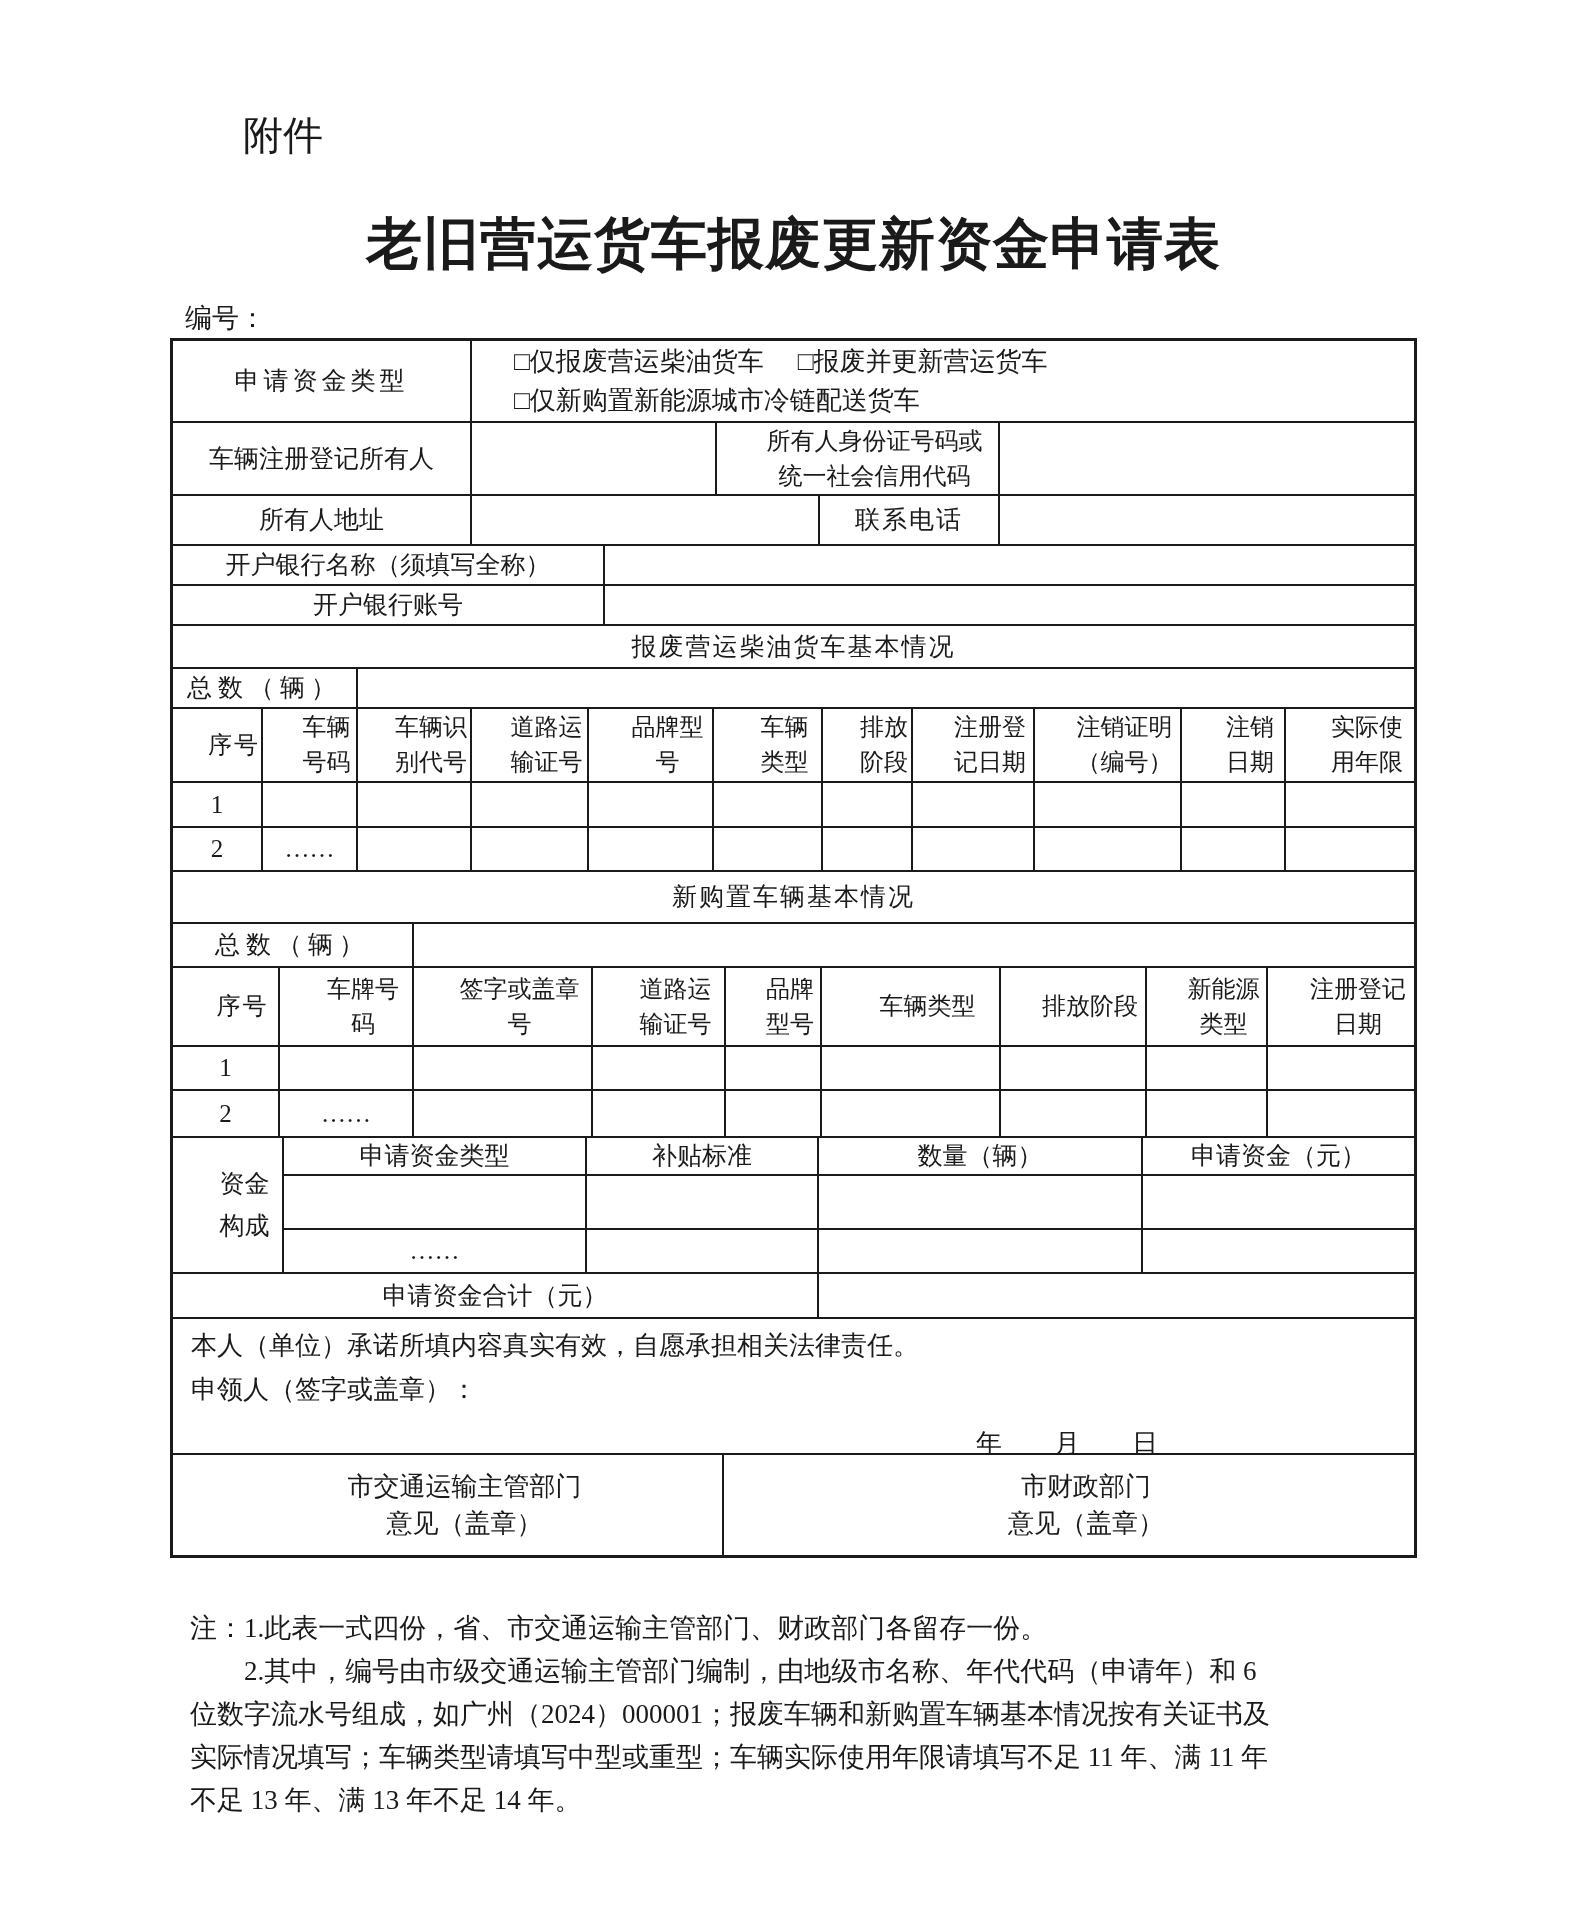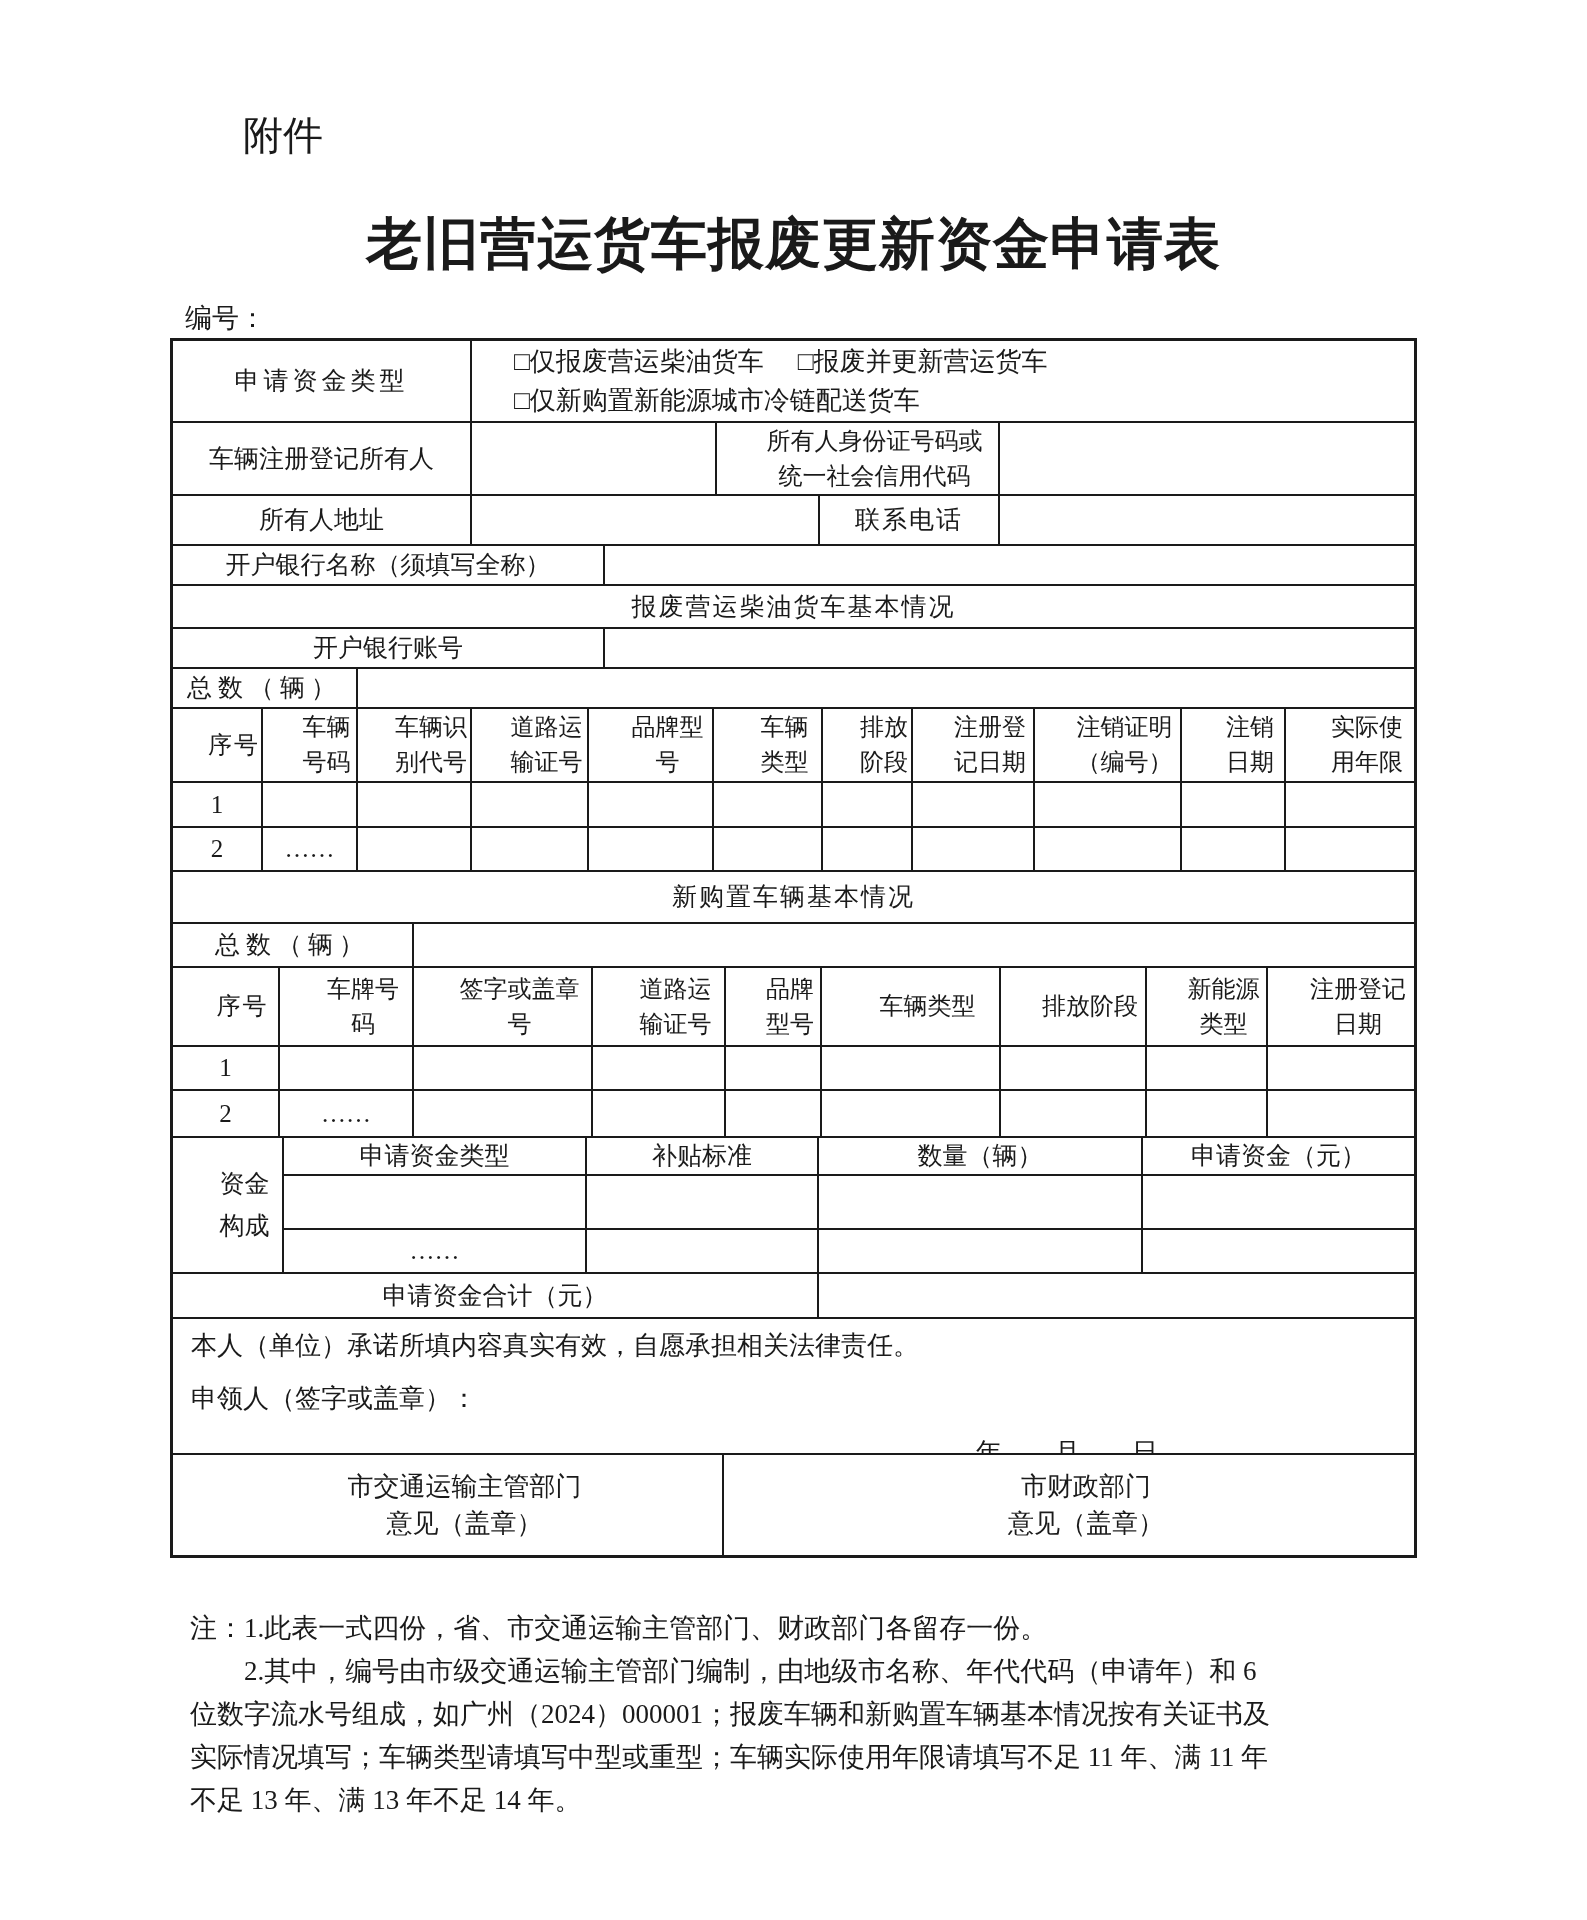--- a/index.html
+++ b/index.html
@@ -26,21 +26,21 @@
   .ls4{letter-spacing:4px;}
   .ls6{letter-spacing:6px;}
   .opts{justify-content:flex-start;flex-wrap:wrap;align-content:center;
         padding:0 14px;font-size:26px;line-height:1.5;text-align:left;}
   .opts span{margin-right:6px;margin-left:28px;}
   .fund-right{flex:1;display:flex;flex-direction:column;}
   .subrow{display:flex;border-bottom:2px solid #1a1a1a;box-sizing:border-box;}
   .subrow:last-child{border-bottom:none;}
   .commit{display:block;padding:12px 18px;text-align:left;font-size:26px;}
   .commit .cline{line-height:30px;}
-  .commit .cline2{margin-top:23px;}
+  .commit .cline2{margin-top:14px;}
   .commit .dateline{margin-top:24px;text-align:right;padding-right:238px;}
   .dept{line-height:37px;font-size:26px;}
   .notes{position:absolute;left:190px;top:1607px;width:1300px;font-size:27px;}
   .notes div{line-height:43px;}
   .notes .indent{padding-left:54px;}
 </style>
 </head>
 <body>
 
 <div class="page">
@@ -73,27 +73,27 @@
       <div class="cell" style="flex:0 0 348px"></div>
       <div class="cell ls2" style="flex:0 0 180px">联系电话</div>
       <div class="cell" style="flex:1"></div>
     </div>
 
     <div class="row" style="height:40px">
       <div class="cell" style="flex:0 0 432px">开户银行名称（须填写全称）</div>
       <div class="cell" style="flex:1"></div>
     </div>
 
+    <div class="row" style="height:40px">
+      <div class="cell" style="flex:0 0 432px">开户银行账号</div>
+      <div class="cell" style="flex:1"></div>
+    </div>
+
     <div class="row" style="height:43px">
       <div class="cell ls2" style="flex:1">报废营运柴油货车基本情况</div>
-    </div>
-
-    <div class="row" style="height:40px">
-      <div class="cell" style="flex:0 0 432px">开户银行账号</div>
-      <div class="cell" style="flex:1"></div>
     </div>
 
     <div class="row" style="height:40px">
       <div class="cell ls6" style="flex:0 0 185px">总数（辆）</div>
       <div class="cell" style="flex:1"></div>
     </div>
 
     <div class="row" style="height:74px">
       <div class="cell pre f24 ls2" style="flex:0 0 90px">序号</div>
       <div class="cell pre f24" style="flex:0 0 95px">车辆

